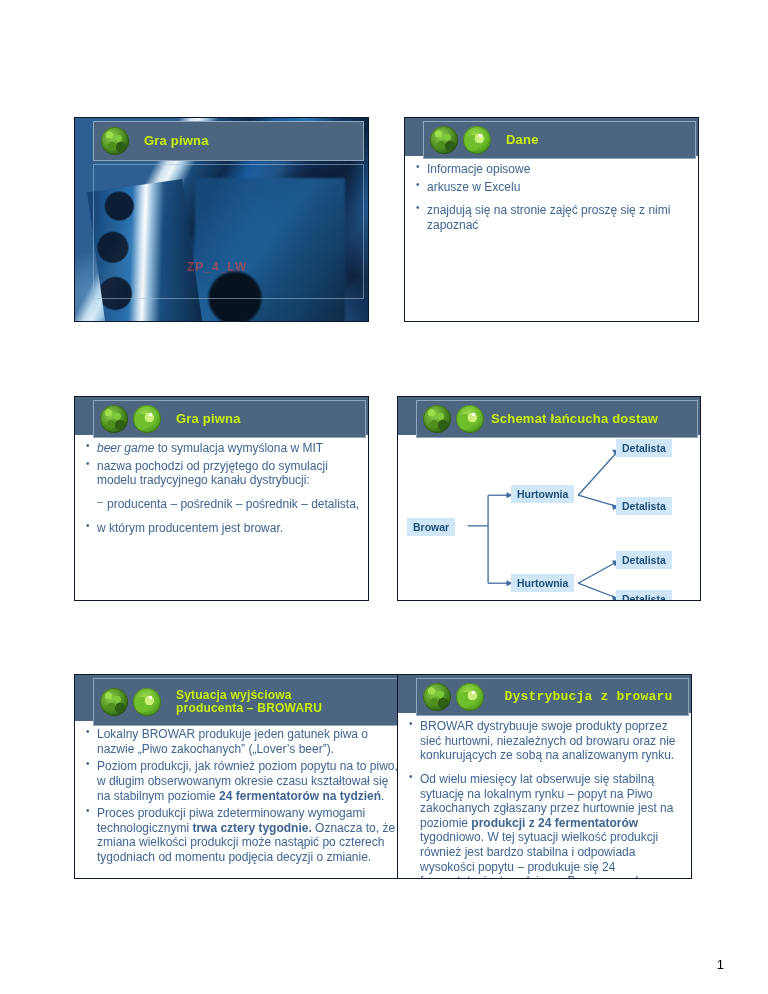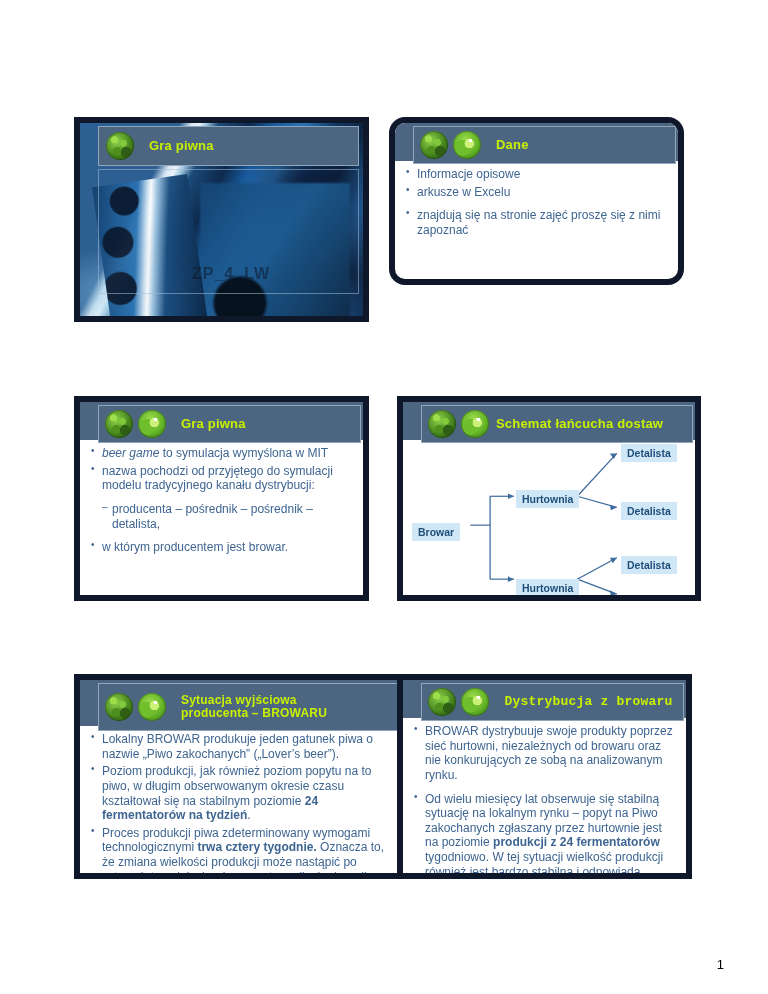--- a/index.html
+++ b/index.html
@@ -14,26 +14,26 @@
 
   .sheet{
     position:absolute;
     left:0;top:0;width:768px;height:994px;
   }
 
   
   .slide{
     position:absolute;
     box-sizing:border-box;
-    border:6px solid #0f172a;
+    border:1px solid #0f172a;
     background:#ffffff;
     overflow:hidden;
   }
   .slide.s1{left:74px; top:117px; width:295px; height:205px;}
-  .slide.s2{left:389px;top:117px; width:295px; height:168px;border-radius:16px;}
+  .slide.s2{left:404px;top:117px; width:295px; height:205px;}
   .slide.s3{left:74px; top:396px; width:295px; height:205px;}
   .slide.s4{left:397px;top:396px; width:304px; height:205px;}
   .slide.s5{left:74px; top:674px; width:337px; height:205px;}
   .slide.s6{left:397px;top:674px; width:295px; height:205px;}
 
   
   .band{
     position:absolute;left:0;top:0;right:0;
     height:38px;
     background:#4c6580;
@@ -133,22 +133,22 @@
   }
   .title-body-frame{
     position:absolute;
     left:18px;right:4px;top:46px;bottom:22px;
     border:1px solid rgba(160,190,215,.55);
     box-sizing:border-box;
   }
   .title-sub{
     position:absolute;
     left:112px;top:142px;
-    font-size:16px;
-    color:#0f172a;
+    font-size:12px;
+    color:#ef4444;
     opacity:.55;
     letter-spacing:1px;
     font-weight:600;
   }
 
   
   .body{
     position:absolute;
     left:10px;right:8px;top:44px;bottom:6px;
   }

